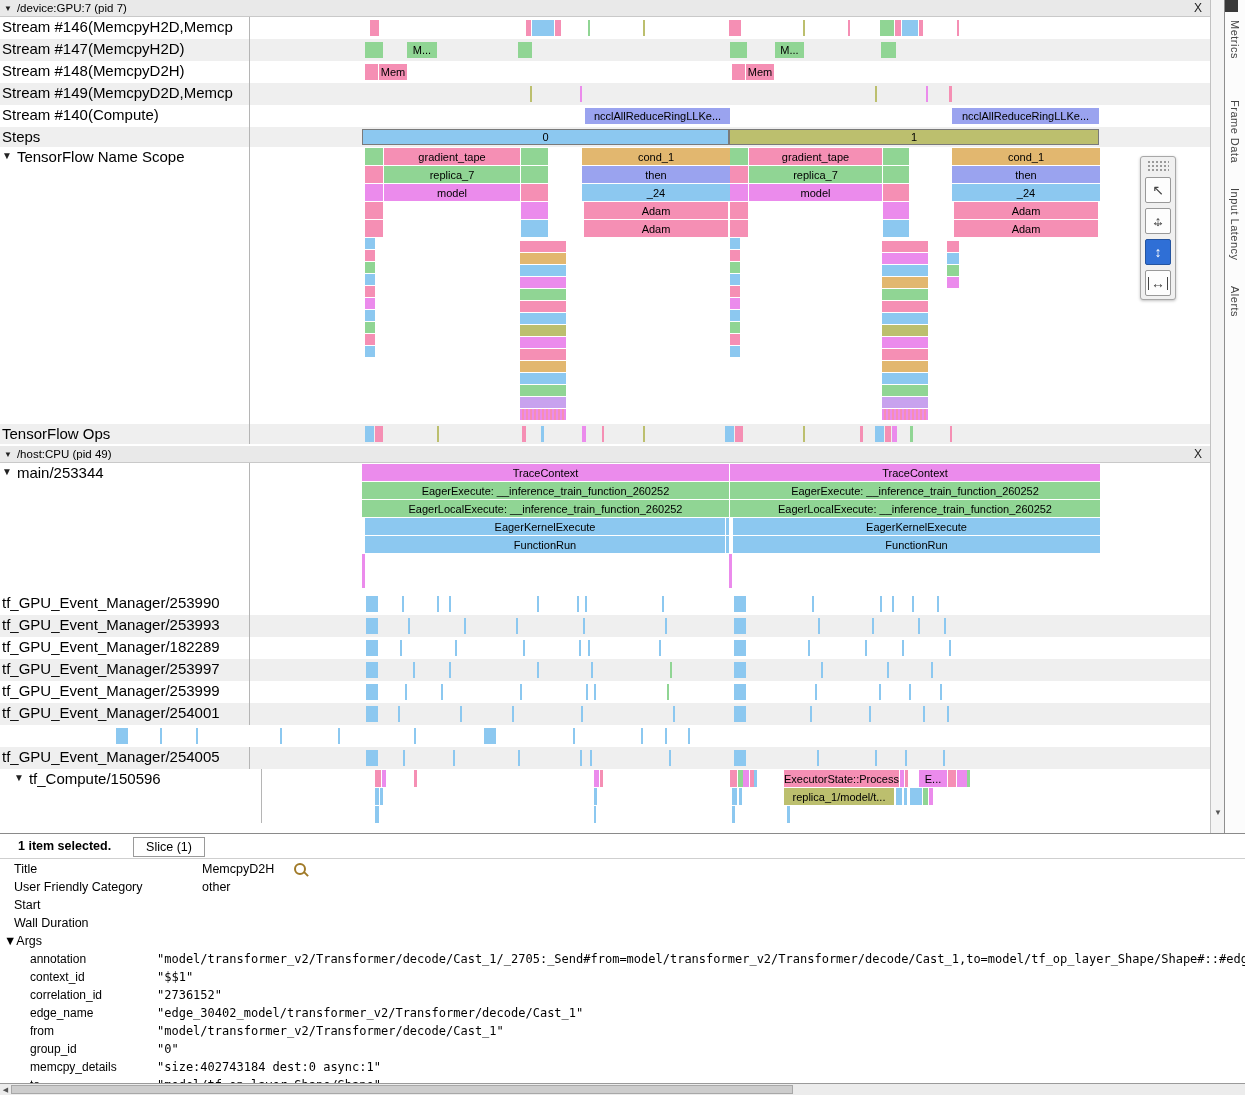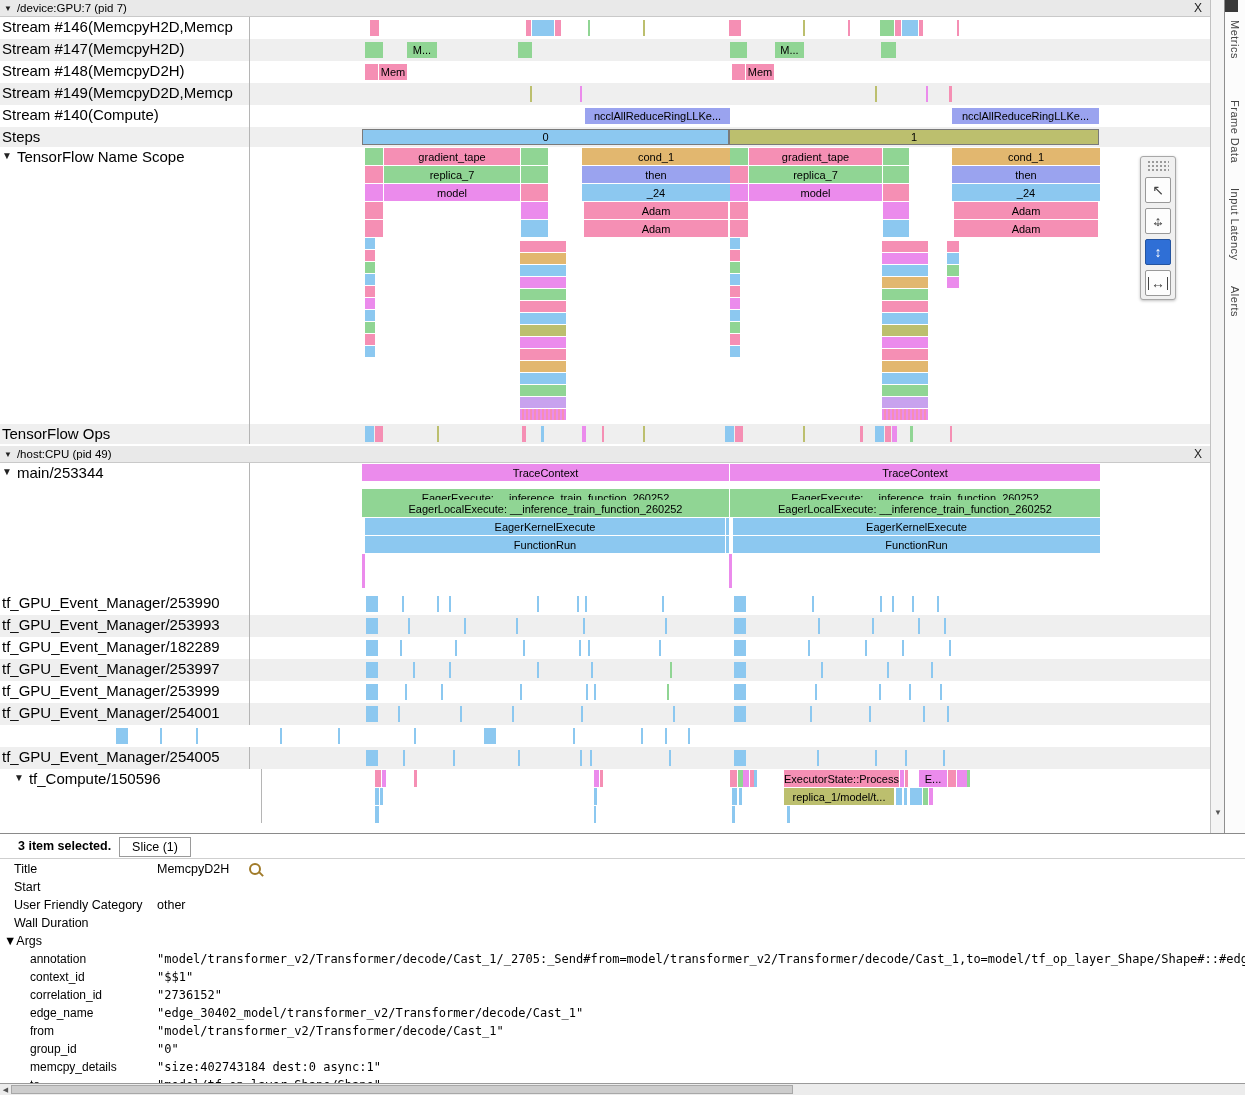--- a/index.html
+++ b/index.html
@@ -47,26 +47,26 @@
   .tabstrip{position:absolute;left:1224px;top:0;width:21px;height:833px;background:#fcfcfc;
       border-left:1px solid #8f8f8f;}
   .corner{position:absolute;left:0;top:0;width:13px;height:12px;background:#3a3a3a;}
   .tab-v{writing-mode:vertical-rl;font-size:11px;color:#444;position:absolute;left:4px;letter-spacing:.5px;}
 
   
   .bottom{position:absolute;top:833px;left:0;width:1245px;height:250px;background:#fff;
       border-top:1px solid #8a8a8a;overflow:hidden;}
   .bp-tabbar{height:24px;border-bottom:1px solid #cfcfcf;display:flex;align-items:center;padding-left:18px;}
   .bp-selected{font-weight:bold;font-size:12.5px;}
-  .bp-tab{border:1px solid #9a9a9a;background:#fff;padding:2px 12px;font-size:12.5px;margin-left:8px;
+  .bp-tab{border:1px solid #9a9a9a;background:#fff;padding:2px 12px;font-size:12.5px;margin-left:22px;
       margin-bottom:-1px;}
   .bp-table{padding-top:1px;font-size:12.5px;}
   .f-row{display:flex;height:18px;align-items:center;}
   .f-label{width:143px;padding-left:14px;flex:none;}
-  .f-value{white-space:nowrap;}
+  .f-value{white-space:nowrap;margin-left:45px;}
   .mag-icon{margin-left:20px;width:8px;height:8px;border:2px solid #a07a28;border-radius:50%;position:relative;display:inline-block;}
   .mag-icon::after{content:"";position:absolute;width:6px;height:2px;background:#a07a28;
       transform:rotate(45deg);right:-5px;bottom:-2px;}
   .args-label{height:18px;display:flex;align-items:center;padding-left:4px;}
   .a-row{display:flex;height:18px;align-items:center;}
   .a-label{width:127px;padding-left:30px;flex:none;font-size:12px;}
   .a-value{font-family:"DejaVu Sans Mono",monospace;font-size:12px;white-space:pre;overflow:hidden;flex:1;}
 
   
   .hscroll{position:absolute;top:1083px;left:0;width:1245px;height:12px;background:#ececec;border-top:1px solid #9a9a9a;box-sizing:border-box;}
@@ -316,21 +316,21 @@
       <div class="track" style="height: 130px; background: rgb(255, 255, 255);">
         <div class="track-label">
           <span class="tri">▼</span>
           <span>main/253344</span>
         </div>
         <div class="track-canvas">
           <div class="seg-row" style="top: 1px; height: 17px;">
             <div class="seg" style="left: 112px; width: 367px; background: rgb(235, 139, 236);">TraceContext</div>
             <div class="seg" style="left: 480px; width: 370px; background: rgb(235, 139, 236);">TraceContext</div>
           </div>
-          <div class="seg-row" style="top: 26px; height: 17px;">
+          <div class="seg-row" style="top: 19px; height: 17px;">
             <div class="seg" style="left: 112px; width: 367px; background: rgb(144, 213, 148);">EagerExecute: __inference_train_function_260252</div>
             <div class="seg" style="left: 480px; width: 370px; background: rgb(144, 213, 148);">EagerExecute: __inference_train_function_260252</div>
           </div>
           <div class="seg-row" style="top: 37px; height: 17px;">
             <div class="seg" style="left: 112px; width: 367px; background: rgb(144, 213, 148);">EagerLocalExecute: __inference_train_function_260252</div>
             <div class="seg" style="left: 480px; width: 370px; background: rgb(144, 213, 148);">EagerLocalExecute: __inference_train_function_260252</div>
           </div>
           <div class="seg-row" style="top: 55px; height: 17px;">
             <div class="seg" style="left: 115px; width: 360px; background: rgb(140, 200, 240);">EagerKernelExecute</div>
             <div class="seg" style="left: 476px; width: 3px; background: rgb(140, 200, 240);"></div>
@@ -582,36 +582,36 @@
 <div class="tabstrip">
   <div class="corner"></div>
   <div class="tab-v" style="top:20px">Metrics</div>
   <div class="tab-v" style="top:100px">Frame Data</div>
   <div class="tab-v" style="top:188px">Input Latency</div>
   <div class="tab-v" style="top:286px">Alerts</div>
 </div>
 
 <div class="bottom">
   <div class="bp-tabbar">
-    <span class="bp-selected">3 item selected.</span>
+    <span class="bp-selected">1 item selected.</span>
     <span class="bp-tab">Slice (1)</span>
   </div>
   <div class="bp-table">
     <div class="f-row">
       <div class="f-label">Title</div>
       <div class="f-value">MemcpyD2H</div>
       <span class="mag-icon"></span>
     </div>
     <div class="f-row">
+      <div class="f-label">User Friendly Category</div>
+      <div class="f-value">other</div>
+    </div>
+    <div class="f-row">
       <div class="f-label">Start</div>
       <div class="f-value"></div>
-    </div>
-    <div class="f-row">
-      <div class="f-label">User Friendly Category</div>
-      <div class="f-value">other</div>
     </div>
     <div class="f-row">
       <div class="f-label">Wall Duration</div>
       <div class="f-value"></div>
     </div>
     <div class="args-label">▼Args</div>
     <div class="a-row">
       <div class="a-label">annotation</div>
       <div class="a-value">"model/transformer_v2/Transformer/decode/Cast_1/_2705:_Send#from=model/transformer_v2/Transformer/decode/Cast_1,to=model/tf_op_layer_Shape/Shape#::#edge_30402"</div>
     </div>

